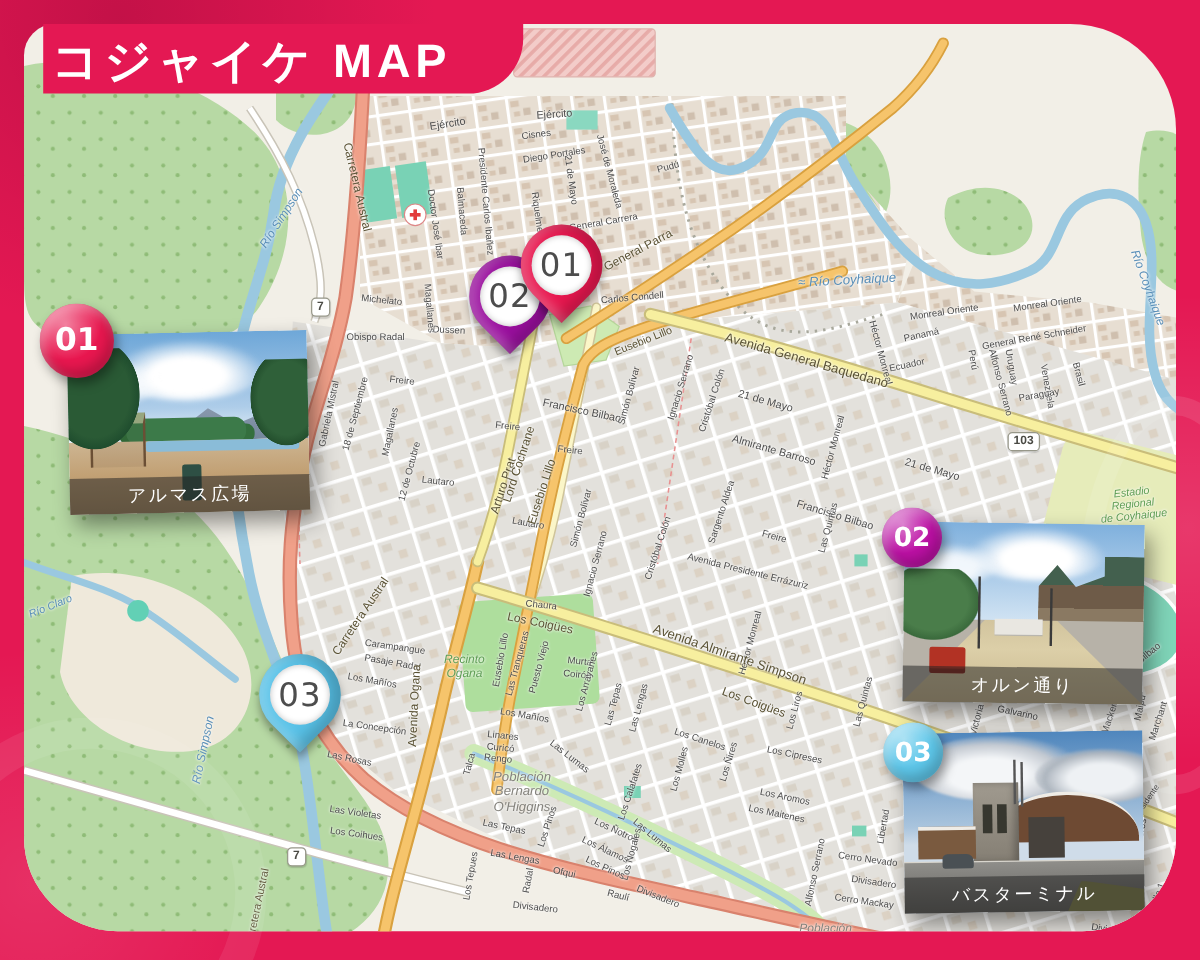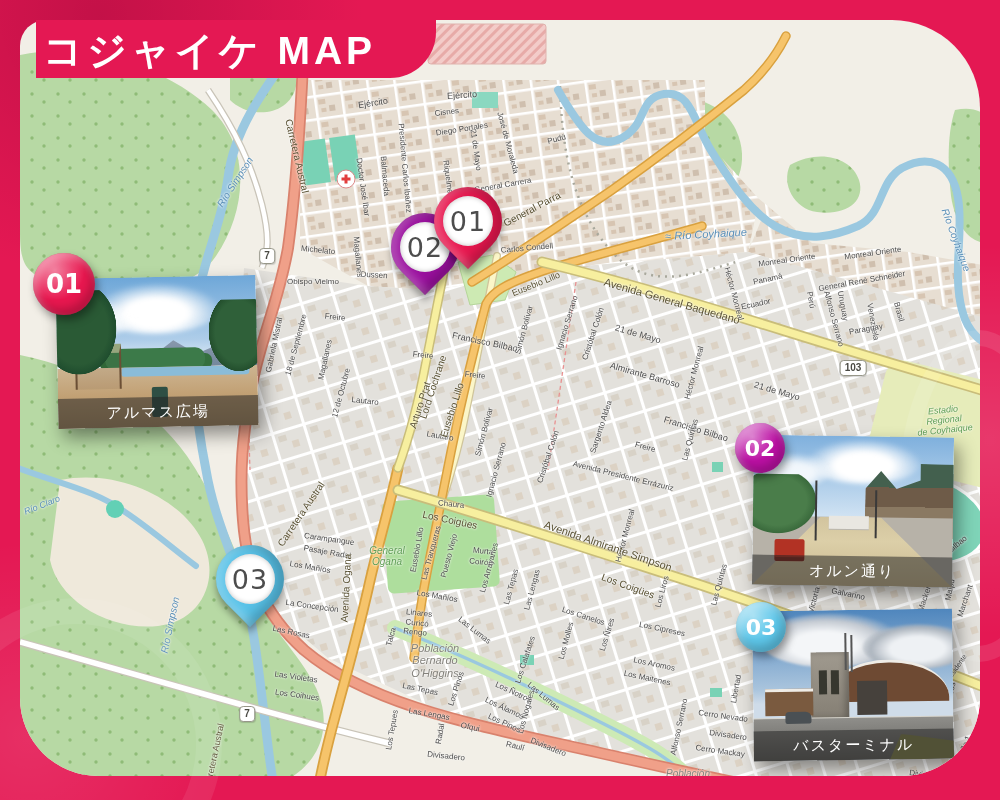--- a/index.html
+++ b/index.html
@@ -224,21 +224,21 @@
           <div class="lbl" style="left: 557px; top: 140px; font-size: 8px; transform: translate(-50%, -50%) rotate(-15deg);">Pudú</div>
           <div class="lbl" style="left: 404px; top: 168px; font-size: 8px; transform: translate(-50%, -50%) rotate(85deg);">Presidente Carlos Ibañez</div>
           <div class="lbl" style="left: 384px; top: 176px; font-size: 8px; transform: translate(-50%, -50%) rotate(85deg);">Balmaceda</div>
           <div class="lbl" style="left: 362px; top: 187px; font-size: 8px; transform: translate(-50%, -50%) rotate(82deg);">Doctor José Ibar</div>
           <div class="lbl" style="left: 447px; top: 177px; font-size: 8px; transform: translate(-50%, -50%) rotate(82deg);">Riquelme</div>
           <div class="lbl" style="left: 503px; top: 186px; font-size: 8px; transform: translate(-50%, -50%) rotate(-10deg);">General Carrera</div>
           <div class="lbl on" style="left: 532px; top: 209px; font-size: 10px; transform: translate(-50%, -50%) rotate(-28deg);">General Parra</div>
           <div class="lbl" style="left: 527px; top: 249px; font-size: 8px; transform: translate(-50%, -50%) rotate(-5deg);">Carlos Condell</div>
           <div class="lbl on" style="left: 536px; top: 284px; font-size: 9px; transform: translate(-50%, -50%) rotate(-22deg);">Eusebio Lillo</div>
           <div class="lbl" style="left: 318px; top: 251px; font-size: 8px; transform: translate(-50%, -50%) rotate(6deg);">Michelato</div>
-          <div class="lbl" style="left: 313px; top: 282px; font-size: 8px; transform: translate(-50%, -50%) rotate(0deg);">Obispo Vielmo</div>
+          <div class="lbl" style="left: 313px; top: 282px; font-size: 8px; transform: translate(-50%, -50%) rotate(0deg);">Obispo Radal</div>
           <div class="lbl" style="left: 374px; top: 276px; font-size: 8px; transform: translate(-50%, -50%) rotate(3deg);">Dussen</div>
           <div class="lbl" style="left: 357px; top: 257px; font-size: 8px; transform: translate(-50%, -50%) rotate(85deg);">Magallanes</div>
           <div class="lbl" style="left: 326px; top: 360px; font-size: 8px; transform: translate(-50%, -50%) rotate(-78deg);">Magallanes</div>
           <div class="lbl" style="left: 275px; top: 345px; font-size: 8px; transform: translate(-50%, -50%) rotate(-78deg);">Gabriela Mistral</div>
           <div class="lbl" style="left: 297px; top: 345px; font-size: 8px; transform: translate(-50%, -50%) rotate(-75deg);">18 de Septiembre</div>
           <div class="lbl" style="left: 342px; top: 393px; font-size: 8px; transform: translate(-50%, -50%) rotate(-75deg);">12 de Octubre</div>
           <div class="lbl" style="left: 365px; top: 402px; font-size: 8px; transform: translate(-50%, -50%) rotate(6deg);">Lautaro</div>
           <div class="lbl" style="left: 440px; top: 437px; font-size: 8px; transform: translate(-50%, -50%) rotate(10deg);">Lautaro</div>
           <div class="lbl" style="left: 335px; top: 318px; font-size: 8px; transform: translate(-50%, -50%) rotate(6deg);">Freire</div>
           <div class="lbl" style="left: 423px; top: 356px; font-size: 8px; transform: translate(-50%, -50%) rotate(6deg);">Freire</div>
@@ -320,21 +320,21 @@
           <div class="lbl" style="left: 654px; top: 665px; font-size: 8px; transform: translate(-50%, -50%) rotate(12deg);">Los Aromos</div>
           <div class="lbl" style="left: 647px; top: 679px; font-size: 8px; transform: translate(-50%, -50%) rotate(12deg);">Los Maitenes</div>
           <div class="lbl" style="left: 663px; top: 592px; font-size: 8px; transform: translate(-50%, -50%) rotate(-75deg);">Los Liros</div>
           <div class="lbl" style="left: 393px; top: 730px; font-size: 8px; transform: translate(-50%, -50%) rotate(-80deg);">Los Tepues</div>
           <div class="lbl" style="left: 291px; top: 633px; font-size: 8px; transform: translate(-50%, -50%) rotate(12deg);">Las Rosas</div>
           <div class="lbl" style="left: 296px; top: 678px; font-size: 8px; transform: translate(-50%, -50%) rotate(8deg);">Las Violetas</div>
           <div class="lbl" style="left: 297px; top: 696px; font-size: 8px; transform: translate(-50%, -50%) rotate(8deg);">Los Coihues</div>
           <div class="lbl" style="left: 312px; top: 607px; font-size: 8px; transform: translate(-50%, -50%) rotate(8deg);">La Concepción</div>
           <div class="lbl" style="left: 329px; top: 540px; font-size: 8px; transform: translate(-50%, -50%) rotate(8deg);">Carampangue</div>
           <div class="lbl" style="left: 327px; top: 553px; font-size: 8px; transform: translate(-50%, -50%) rotate(10deg);">Pasaje Radal</div>
-          <div class="lbl park" style="left: 387px; top: 556px; font-size: 10px; transform: translate(-50%, -50%) rotate(0deg);">General
+          <div class="lbl park" style="left: 387px; top: 556px; font-size: 10px; transform: translate(-50%, -50%) rotate(0deg);">Recinto
 Ogana</div>
           <div class="lbl on" style="left: 346px; top: 588px; font-size: 10px; transform: translate(-50%, -50%) rotate(-87deg);">Avenida Ogana</div>
           <div class="lbl on" style="left: 297px; top: 156px; font-size: 10px; transform: translate(-50%, -50%) rotate(77deg);">Carretera Austral</div>
           <div class="lbl on" style="left: 301px; top: 514px; font-size: 10px; transform: translate(-50%, -50%) rotate(-56deg);">Carretera Austral</div>
           <div class="lbl on" style="left: 214px; top: 757px; font-size: 9px; transform: translate(-50%, -50%) rotate(-78deg);">Carretera Austral</div>
           <div class="lbl water" style="left: 235px; top: 182px; font-size: 10px; transform: translate(-50%, -50%) rotate(-57deg);">Río Simpson</div>
           <div class="lbl water" style="left: 170px; top: 625px; font-size: 10px; transform: translate(-50%, -50%) rotate(-78deg);">Río Simpson</div>
           <div class="lbl water" style="left: 42px; top: 505px; font-size: 9px; transform: translate(-50%, -50%) rotate(-22deg);">Río Claro</div>
           <div class="lbl water" style="left: 706px; top: 234px; font-size: 11px; transform: translate(-50%, -50%) rotate(-3deg);">≈ Río Coyhaique</div>
           <div class="lbl water" style="left: 956px; top: 240px; font-size: 10px; transform: translate(-50%, -50%) rotate(70deg);">Río Coyhaique</div>

